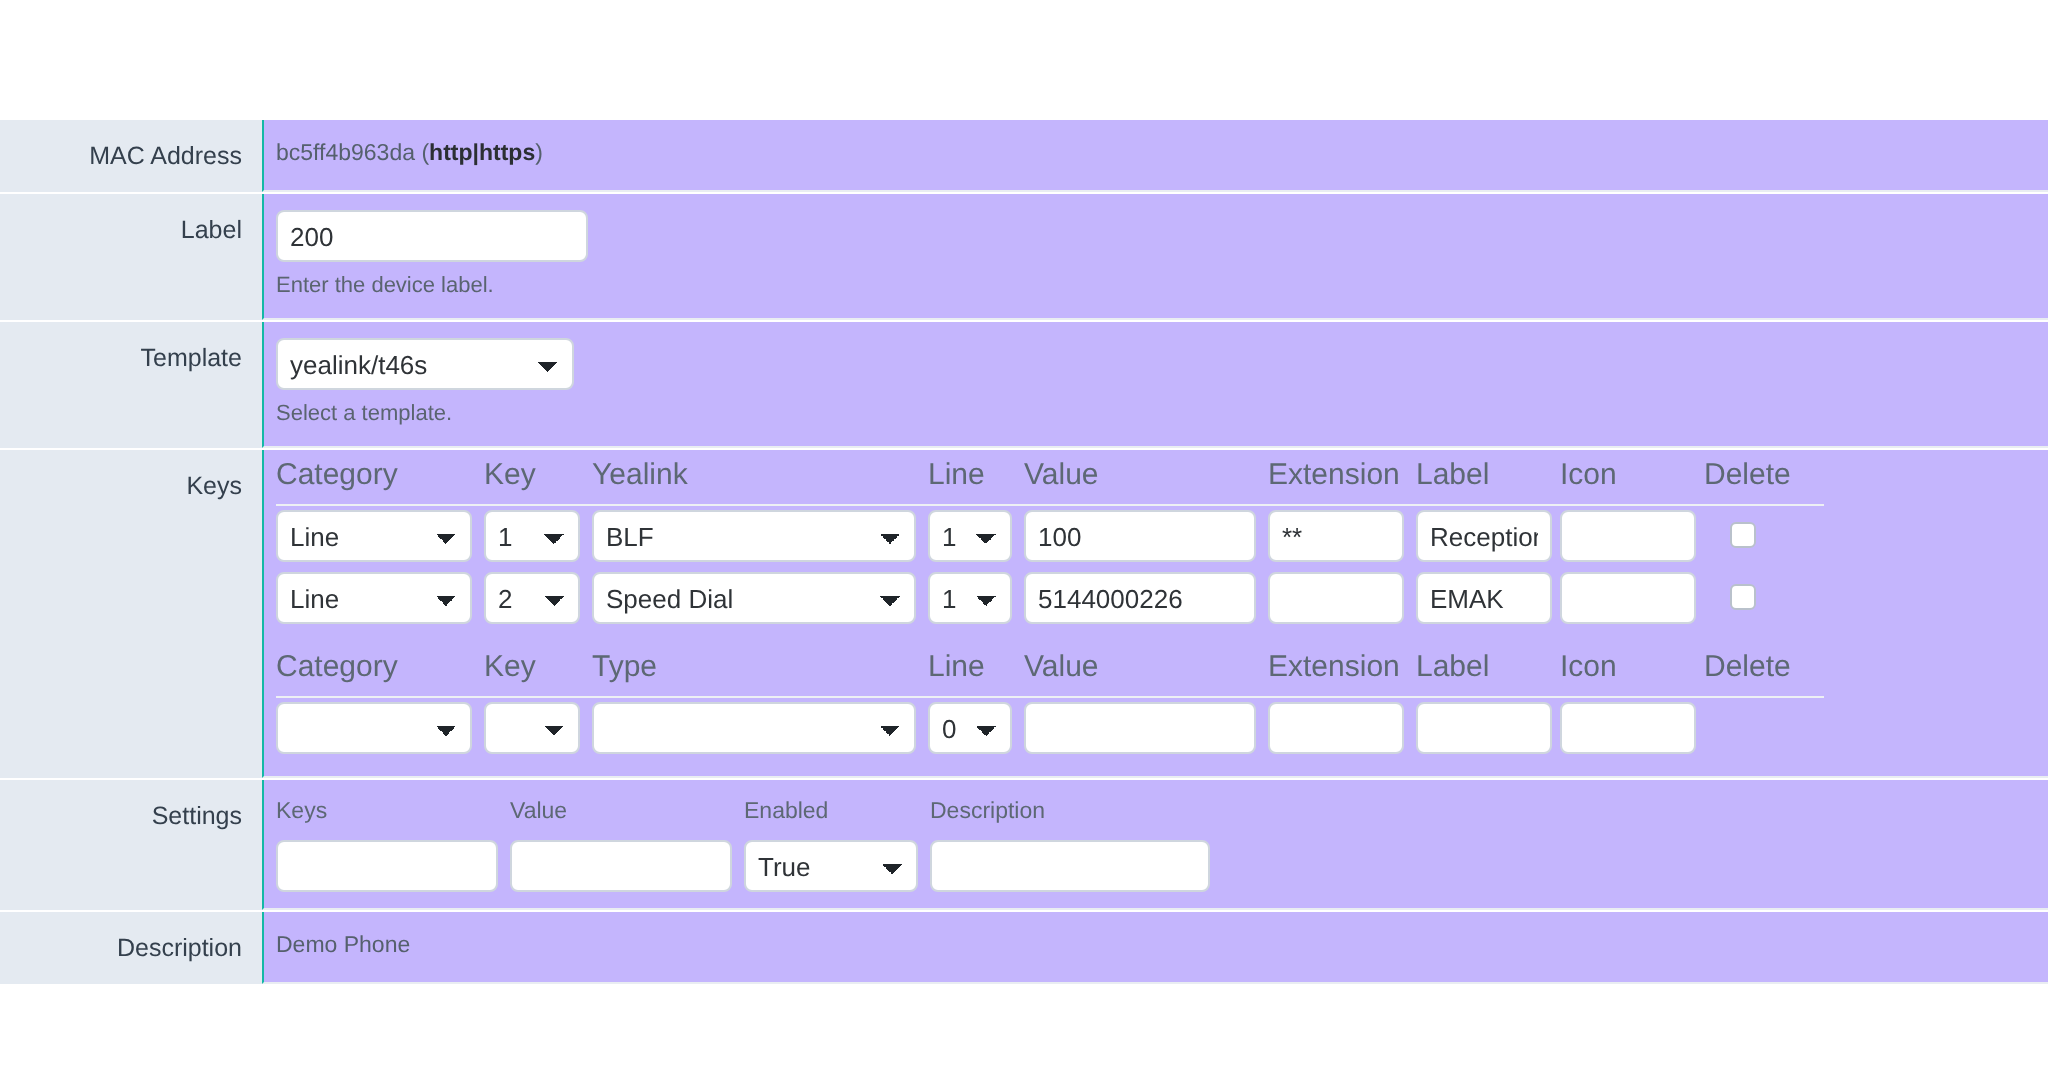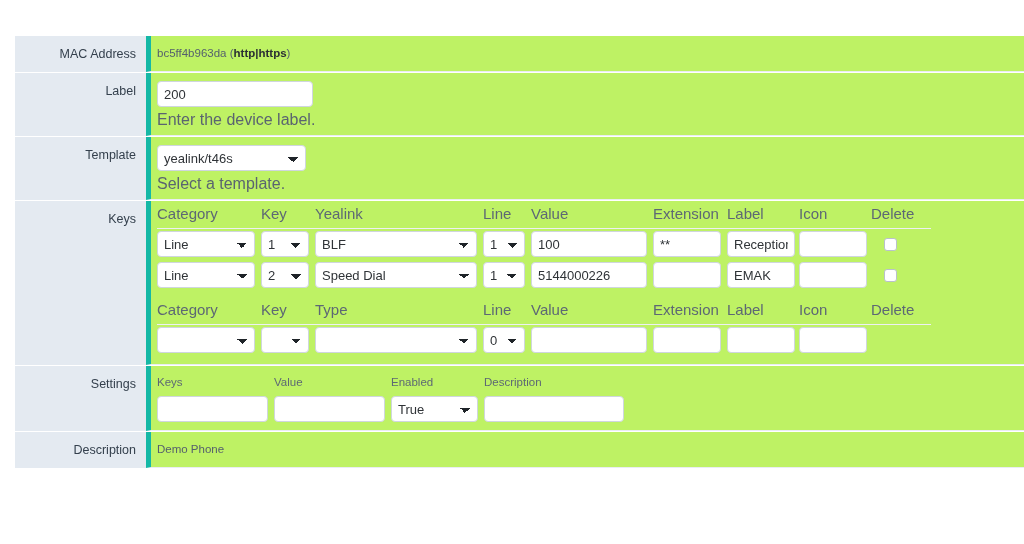--- a/index.html
+++ b/index.html
@@ -5,53 +5,53 @@
   * { box-sizing: border-box; }
   html, body {
     margin: 0; padding: 0;
     width: 1024px; height: 544px;
     background: #ffffff;
     font-family: "Liberation Sans", sans-serif;
     -webkit-font-smoothing: antialiased;
   }
   .page { position: relative; width: 1024px; height: 544px; background: #fff; overflow: hidden; }
 
-  .form { position: absolute; left: 0; top: 36px; width: 1024px; padding-left: 15px; }
+  .form { position: absolute; left: 0; top: 60px; width: 1024px; }
 
   .frow { display: flex; width: 1024px; align-items: stretch; }
   .frow + .frow { border-top: 1px solid #ffffff; }
 
   .lbl-col {
     width: 131px; flex: 0 0 131px;
     background: #e4eaf1;
     text-align: right;
     padding: 10px 10px 10px 6px;
     font-size: 12.5px;
     color: #34404d;
     line-height: 16px;
   }
   .val-col {
     flex: 1 1 auto;
-    background: #bef264;
-    border-left: 5px solid #14b8a6;
+    background: #c4b5fd;
+    border-left: 1px solid #14b8a6;
     border-bottom: 1px solid #e9edf2;
     padding: 8px 8px 8px 6px;
     min-height: 22px;
   }
 
   .static-text {
     font-size: 11.5px;
     color: #55606d;
     line-height: 16px;
     padding-top: 1px;
   }
   .static-text .lnk { color: #2b2f33; font-weight: bold; }
 
   .help {
-    font-size: 16px;
+    font-size: 11px;
     color: #5a6470;
     margin-top: 5px;
     line-height: 15px;
   }
 
   input.tf, select.sel {
     font-family: "Liberation Sans", sans-serif;
     font-size: 13px;
     color: #2f3337;
     background: #fff;

